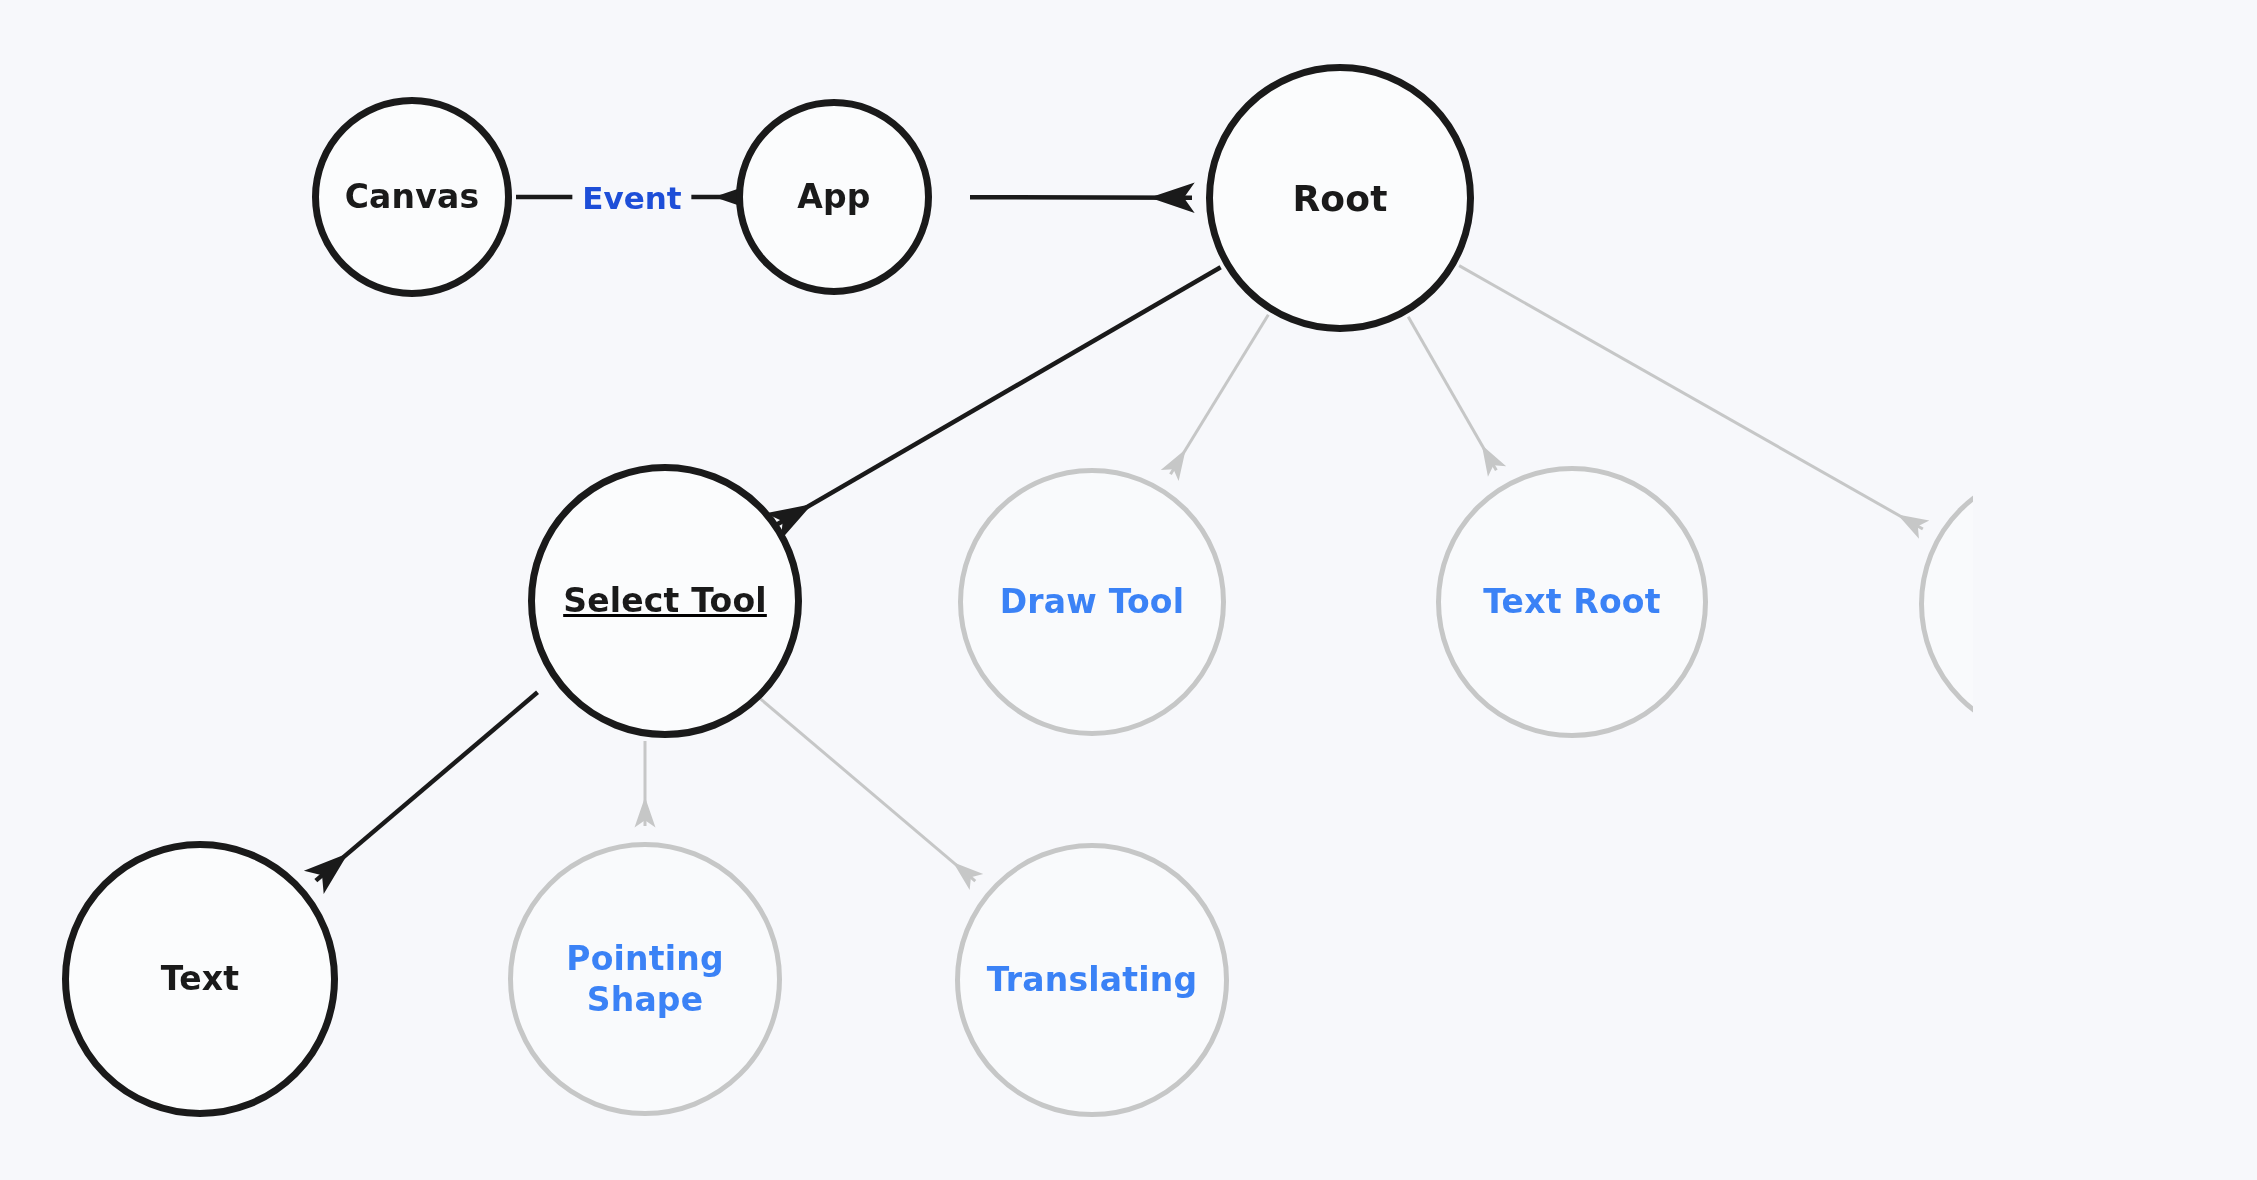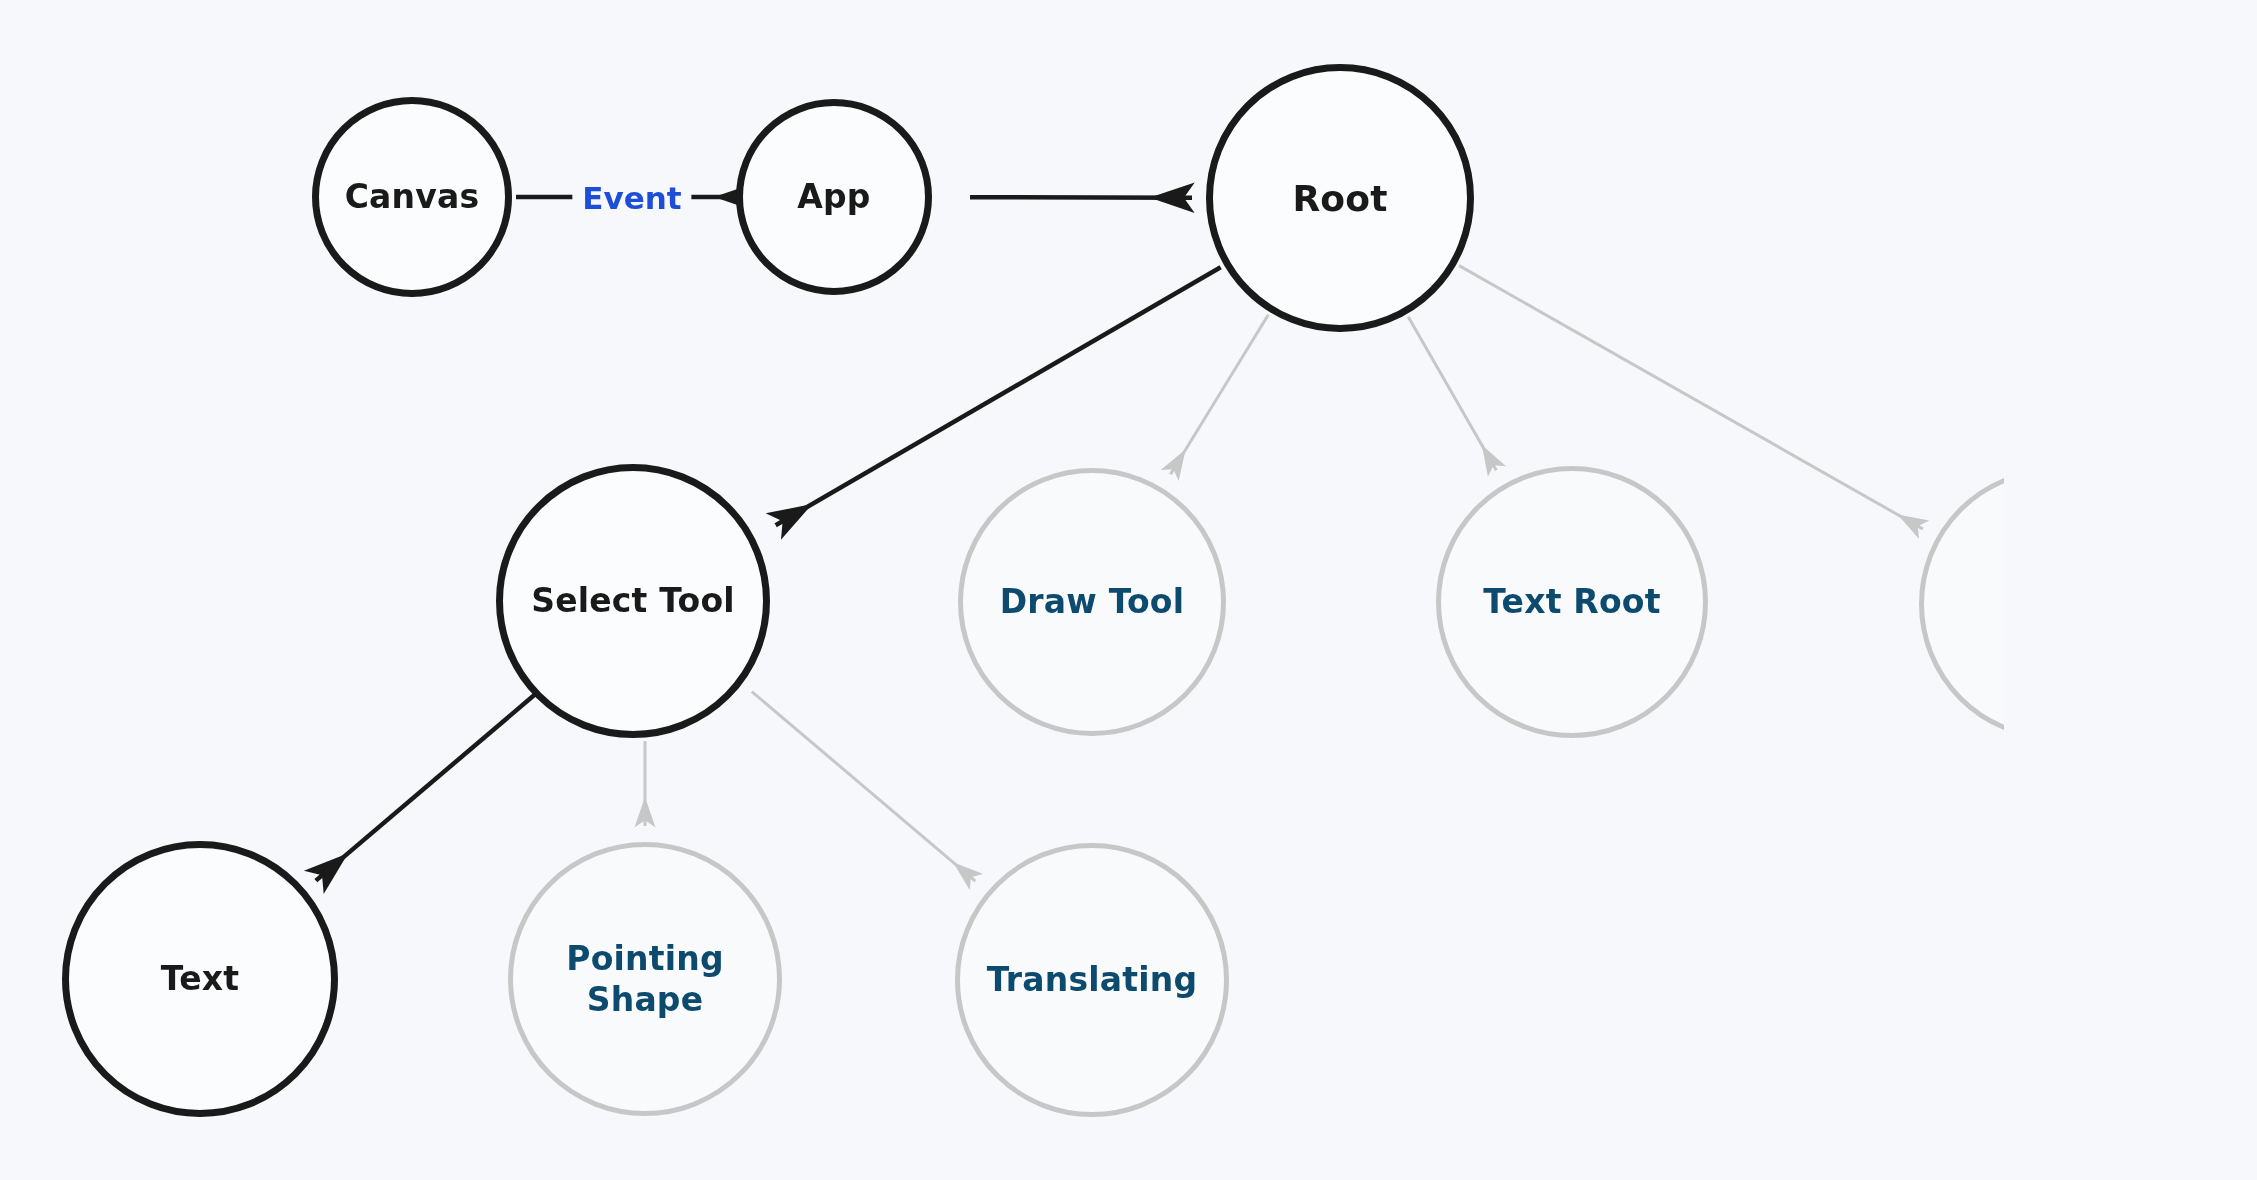--- a/index.html
+++ b/index.html
@@ -7,21 +7,20 @@
     padding: 0;
     background: #f7f8fb;
   }
   #stage {
     position: relative;
     width: 1973px;
     height: 1180px;
     background: #f7f8fb;
     overflow: hidden;
     font-family: "DejaVu Sans", sans-serif;
-    padding-left: 31px;
   }
   #edges {
     position: absolute;
     inset: 0;
     width: 2257px;
     height: 1180px;
     pointer-events: none;
   }
   .node {
     position: absolute;
@@ -43,21 +42,21 @@
     background: #f9fafc;
   }
   .node-label {
     font-family: "DejaVu Sans", sans-serif;
     font-weight: 700;
     letter-spacing: 0.2px;
     user-select: none;
     white-space: pre-line;
   }
   .node.active .node-label { color: #1a1a1a; }
-  .node.dim .node-label { color: #0c4a6e; }
+  .node.dim .node-label { color: #3b82f6; }
 
   .edge-label {
     position: absolute;
     font-family: "DejaVu Sans", sans-serif;
     font-weight: 700;
     font-size: 31px;
     color: #1d4ed8;
     background: #f7f8fb;
     padding: 0 10px;
     transform: translate(-50%, -50%);
@@ -94,21 +93,21 @@
   <div id="node-layer">
       <div class="node active" style="left: 312px; top: 97px; width: 200px; height: 200px;">
         <span class="node-label" style="font-size: 33px;">Canvas</span>
       </div>
       <div class="node active" style="left: 736px; top: 99px; width: 196px; height: 196px;">
         <span class="node-label" style="font-size: 33px;">App</span>
       </div>
       <div class="node active" style="left: 1206px; top: 64px; width: 268px; height: 268px;">
         <span class="node-label" style="font-size: 36px;">Root</span>
       </div>
-      <div class="node active" style="left: 496px; top: 464px; width: 274px; height: 274px;">
+      <div class="node active" style="left: 528px; top: 464px; width: 274px; height: 274px; text-decoration: underline;">
         <span class="node-label" style="font-size: 33px;">Select Tool</span>
       </div>
       <div class="node dim" style="left: 958px; top: 468px; width: 268px; height: 268px;">
         <span class="node-label" style="font-size: 33px;">Draw Tool</span>
       </div>
       <div class="node dim" style="left: 1436px; top: 466px; width: 272px; height: 272px;">
         <span class="node-label" style="font-size: 33px;">Text Root</span>
       </div>
       <div class="node dim" style="left: 1919px; top: 468px; width: 272px; height: 272px;">
         <span class="node-label" style="font-size: 22px; letter-spacing: 3px; font-weight: 700;">•••</span>

